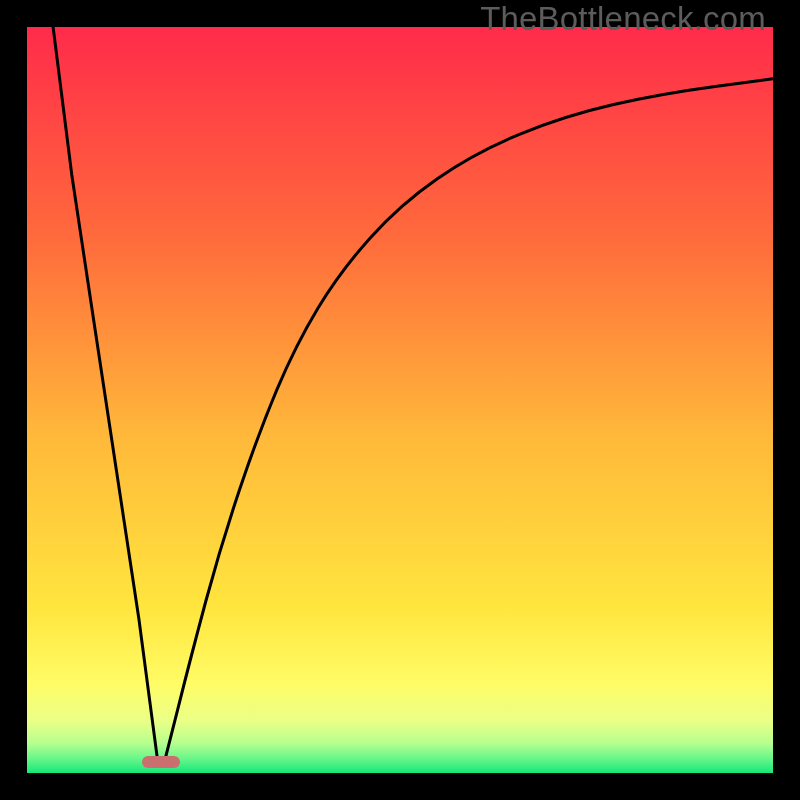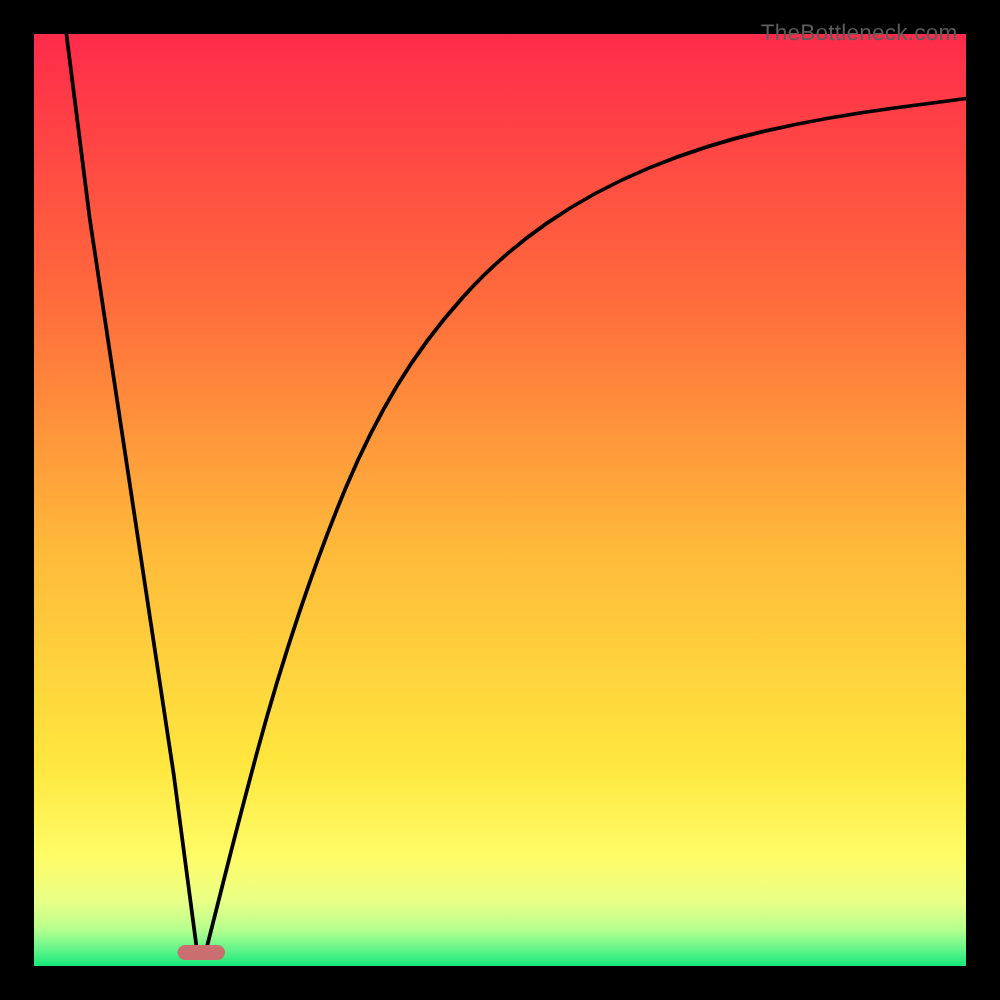--- a/index.html
+++ b/index.html
@@ -18,24 +18,24 @@
     width: 746px;
     height: 746px;
     overflow: hidden;
   }
   .gradient {
     position: absolute;
     inset: 0;
   }
   .watermark {
     position: absolute;
-    top: 16px;
+    top: 0;
     right: 34px;
     color: #5c5c5c;
-    font-size: 18px;
+    font-size: 33px;
     font-weight: 500;
     letter-spacing: 0.2px;
   }
   svg.curves {
     position: absolute;
     inset: 0;
     width: 100%;
     height: 100%;
   }
   .marker {

